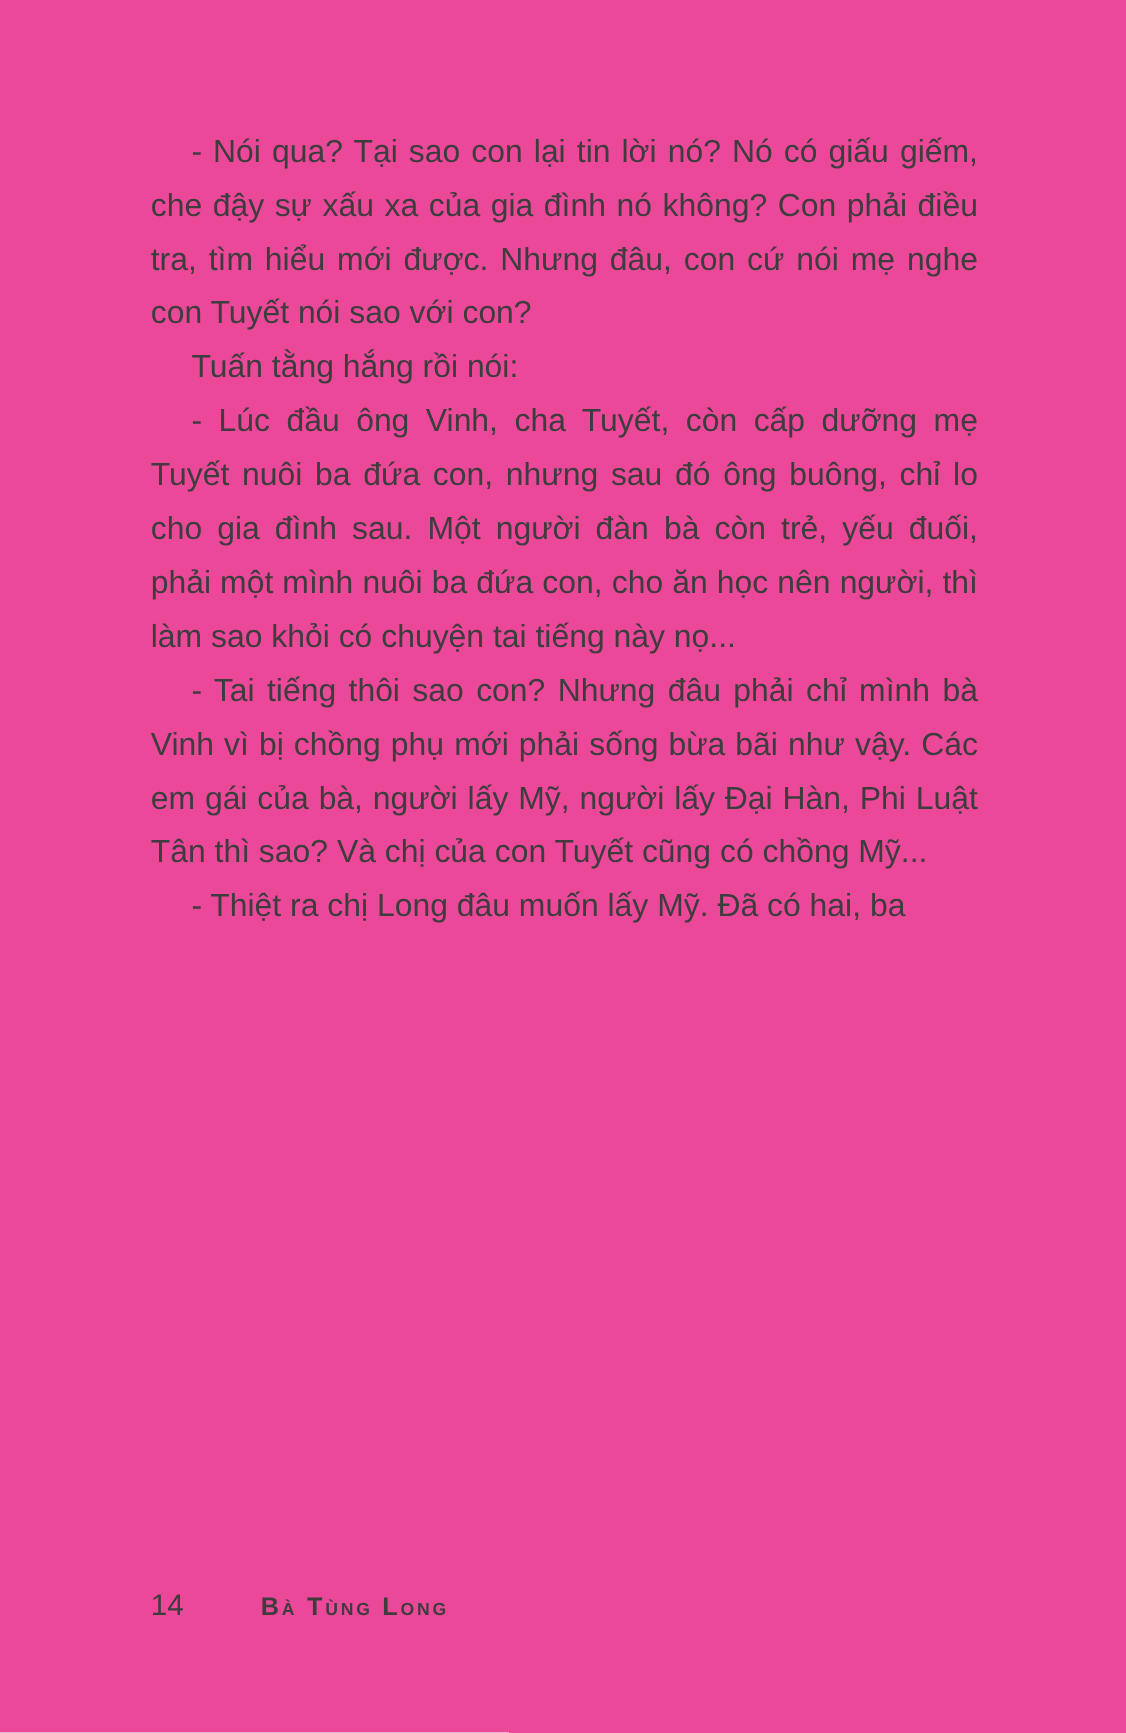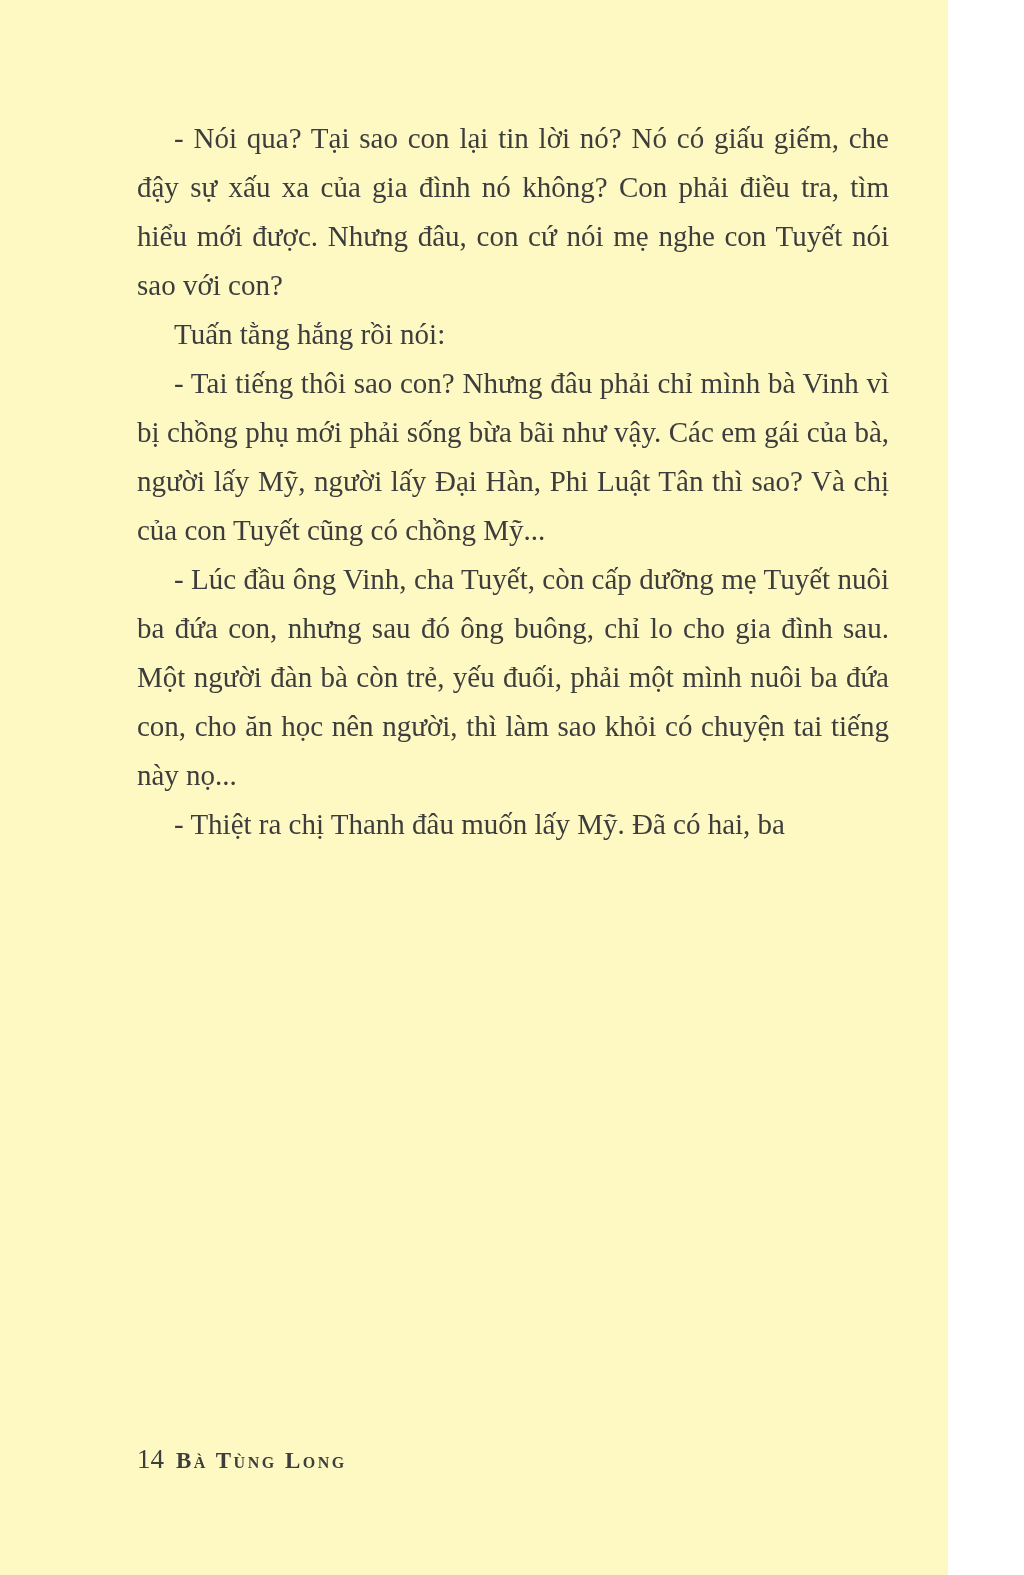--- a/index.html
+++ b/index.html
@@ -3,24 +3,24 @@
 <meta charset="utf-8">
 <style>
   * { margin: 0; padding: 0; box-sizing: border-box; }
   html, body {
     width: 1024px;
     height: 1575px;
     background: #ffffff;
   }
   .page {
     position: relative;
-    width: 948px;
+    width: 1024px;
     height: 1575px;
-    background: #fef9c3;
-    font-family: Liberation Serif, serif;
+    background: #ec4899;
+    font-family: Liberation Sans, sans-serif;
     color: #3d3d3d;
     overflow: hidden;
   }
   .text-block {
     position: absolute;
     left: 137px;
     top: 114px;
     width: 752px;
     font-size: 29px;
     line-height: 49px;
@@ -29,45 +29,46 @@
   .text-block p {
     text-indent: 37px;
     margin: 0;
   }
   .footer {
     position: absolute;
     left: 137px;
     top: 1444px;
     display: flex;
     align-items: baseline;
-    gap: 12px;
+    gap: 22px;
   }
   .page-number {
     font-size: 27px;
     color: #3d3d3d;
   }
   .book-title {
     font-size: 23px;
     font-weight: bold;
     font-variant: small-caps;
     letter-spacing: 2.5px;
     color: #3d3d3d;
+    margin-left: 48px;
   }
 </style>
 </head>
 <body>
 
 <div class="page">
 
   <div class="text-block">
     <p>- Nói qua? Tại sao con lại tin lời nó? Nó có giấu giếm, che đậy sự xấu xa của gia đình nó không? Con phải điều tra, tìm hiểu mới được. Nhưng đâu, con cứ nói mẹ nghe con Tuyết nói sao với con?</p>
     <p>Tuấn tằng hắng rồi nói:</p>
+    <p>- Lúc đầu ông Vinh, cha Tuyết, còn cấp dưỡng mẹ Tuyết nuôi ba đứa con, nhưng sau đó ông buông, chỉ lo cho gia đình sau. Một người đàn bà còn trẻ, yếu đuối, phải một mình nuôi ba đứa con, cho ăn học nên người, thì làm sao khỏi có chuyện tai tiếng này nọ...</p>
     <p>- Tai tiếng thôi sao con? Nhưng đâu phải chỉ mình bà Vinh vì bị chồng phụ mới phải sống bừa bãi như vậy. Các em gái của bà, người lấy Mỹ, người lấy Đại Hàn, Phi Luật Tân thì sao? Và chị của con Tuyết cũng có chồng Mỹ...</p>
-    <p>- Lúc đầu ông Vinh, cha Tuyết, còn cấp dưỡng mẹ Tuyết nuôi ba đứa con, nhưng sau đó ông buông, chỉ lo cho gia đình sau. Một người đàn bà còn trẻ, yếu đuối, phải một mình nuôi ba đứa con, cho ăn học nên người, thì làm sao khỏi có chuyện tai tiếng này nọ...</p>
-    <p>- Thiệt ra chị Thanh đâu muốn lấy Mỹ. Đã có hai, ba</p>
+    <p>- Thiệt ra chị Long đâu muốn lấy Mỹ. Đã có hai, ba</p>
   </div>
 
   <div class="footer">
     <span class="page-number">14</span>
     <span class="book-title">Bà Tùng Long</span>
   </div>
 
 </div>
 
 </body></html>

